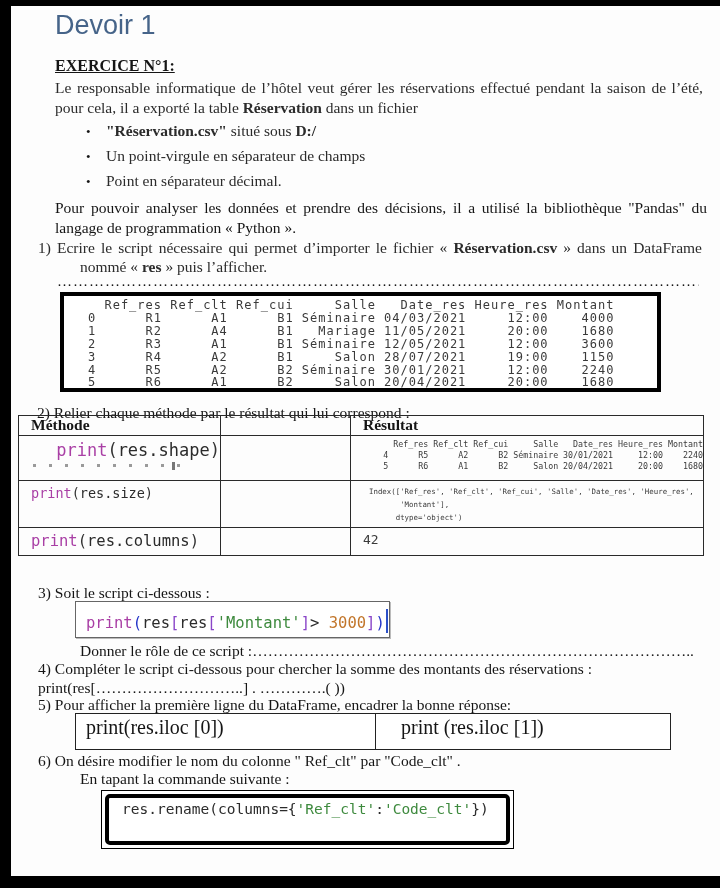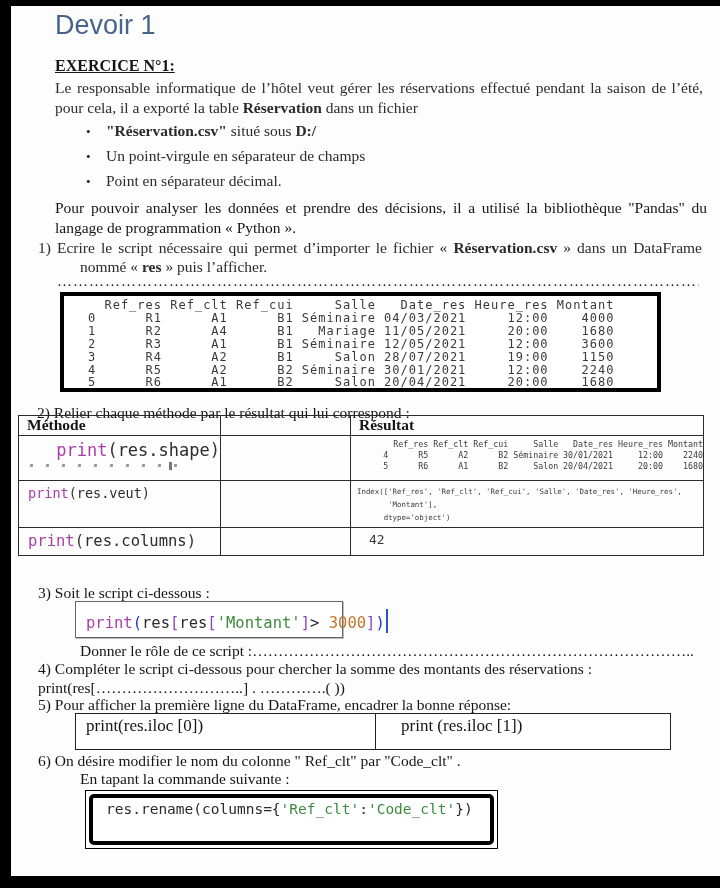--- a/index.html
+++ b/index.html
@@ -29,55 +29,55 @@
   .dotline{left:57px;top:273px;width:642px;white-space:nowrap;overflow:hidden;font-size:15px;letter-spacing:1px;}
 
   .dfbox{left:60px;top:292px;width:601px;height:100px;border:4px solid #000;background:#fff;}
   .dfbox pre{font-family:"DejaVu Sans Mono",monospace;font-size:12px;line-height:12.9px;
              color:#3a3a3a;padding:3px 0 0 24px;letter-spacing:1px;}
 
   .q-label{font-size:15.5px;}
   .q2-label{left:37px;top:404px;}
 
   table.match{left:18px;top:415px;border-collapse:collapse;width:685px;table-layout:fixed;}
-  table.match td,table.match th{border:1px solid #2a2a2a;vertical-align:top;overflow:hidden;}
+  table.match td,table.match th{border:1px solid #2a2a2a;vertical-align:top;overflow:hidden;padding-left:12px;}
   col.c1{width:202px;} col.c2{width:130px;} col.c3{width:353px;}
   th.hd{font-size:15.5px;text-align:left;padding:0 0 1px 8px;height:19px;font-weight:bold;}
   td.method{padding:4px 0 0 9px;font-family:"DejaVu Sans Mono",monospace;}
   .code-lg{font-size:17px;} .code-md{font-size:15.5px;} .code-sm{font-size:13.5px;}
   td.result{font-family:"DejaVu Sans Mono",monospace;color:#3a3a3a;}
   .mini-df{font-size:8.3px;line-height:11px;padding:3px 0 0 8px;}
   .res-plain{font-size:13px;padding:4px 0 0 18px;color:#333;}
   .index-lines{font-size:7.4px;line-height:13px;padding:4px 0 0 6px;white-space:pre;}
   tr.r1{height:45px;text-align:right;} tr.r2{height:24px;} tr.r3{height:47px;} tr.r4{height:28px;}
   .partial{position:relative;height:8px;margin:2px 0 0 2px;width:160px;overflow:hidden;
            background:repeating-linear-gradient(90deg,#9a9a9a 0 3px,transparent 3px 16px);
            background-size:100% 3px;background-position:0 2px;background-repeat:no-repeat;}
   .partial .tick{position:absolute;right:18px;top:0;width:3px;height:8px;background:#777;}
 
   .seg-fn{color:var(--fn);} .seg-st{color:var(--st);} .seg-num{color:var(--num);}
   .seg-br{color:var(--br);} .seg-br2{color:var(--br2);} .seg-tx{color:var(--tx);} .seg-pa{color:#333;}
   .b{font-weight:bold;margin-top:46px;}
 
   .q3-label{left:38px;top:584px;}
-  .q3-box{left:75px;top:601px;width:268px;height:37px;border:1px solid #666;
+  .q3-box{left:75px;top:601px;width:315px;height:37px;border:1px solid #666;
           box-shadow:1px 1px 0 #bbb;background:#fff;
           font-family:"DejaVu Sans Mono",monospace;font-size:15.5px;padding:7px 0 0 10px;white-space:nowrap;}
   .caret{display:inline-block;width:2.5px;height:24px;background:#2b50c8;vertical-align:-5px;margin-left:1px;}
   .role-line{left:80px;top:642px;width:625px;white-space:nowrap;overflow:hidden;font-size:15.5px;}
   .q4-label{left:38px;top:660px;}
   .q4-line{left:38px;top:679px;font-size:15.5px;}
   .q5-label{left:38px;top:696px;}
   .q5-box{left:75px;top:713px;width:596px;height:37px;border:1px solid #222;display:flex;background:#fff;}
-  .q5-cell{font-size:17px;padding:2px 0 0 10px;}
+  .q5-cell{font-size:20px;padding:2px 0 0 10px;}
   .q5-cell.left{width:300px;border-right:1px solid #222;}
   .q5-cell.right{flex:1;padding-left:25px;}
   .q6-l1{left:38px;top:752px;font-size:15.5px;}
   .q6-l2{left:80px;top:770px;font-size:15.5px;}
-  .q6-outer{left:85px;top:790px;width:413px;height:59px;border:1px solid #000;padding:3px;background:#fff;}
+  .q6-outer{left:101px;top:790px;width:413px;height:59px;border:1px solid #000;padding:3px;background:#fff;}
   .q6-inner{width:100%;height:100%;border:4px solid #000;border-radius:5px;
             font-family:"DejaVu Sans Mono",monospace;font-size:14.5px;line-height:19px;
             padding:2px 0 0 13px;white-space:nowrap;}
 </style>
 </head>
 <body>
 
 <div class="page">
   <div class="bar bar-top"></div>
   <div class="bar bar-left"></div>
@@ -133,21 +133,21 @@
             </div>
       </td>
       <td></td>
       <td class="result">
             <pre class="mini-df">  Ref_res Ref_clt Ref_cui     Salle   Date_res Heure_res Montant
 4      R5      A2      B2 Séminaire 30/01/2021     12:00    2240
 5      R6      A1      B2     Salon 20/04/2021     20:00    1680</pre>
           </td>
     </tr>
     <tr class="r3">
-      <td class="method code-sm"><span><span class="seg-fn">print</span><span class="seg-pa">(</span><span class="seg-tx">res.veut</span><span class="seg-pa">)</span></span></td>
+      <td class="method code-sm"><span><span class="seg-fn">print</span><span class="seg-pa">(</span><span class="seg-tx">res.size</span><span class="seg-pa">)</span></span></td>
       <td></td>
       <td class="result">
             <div class="index-lines">Index(['Ref_res', 'Ref_clt', 'Ref_cui', 'Salle', 'Date_res', 'Heure_res',
        'Montant'],
       dtype='object')</div>
           </td>
     </tr>
     <tr class="r4">
       <td class="method code-md"><span><span class="seg-fn">print</span><span class="seg-pa">(</span><span class="seg-tx">res.columns</span><span class="seg-pa">)</span></span></td>
       <td></td>

